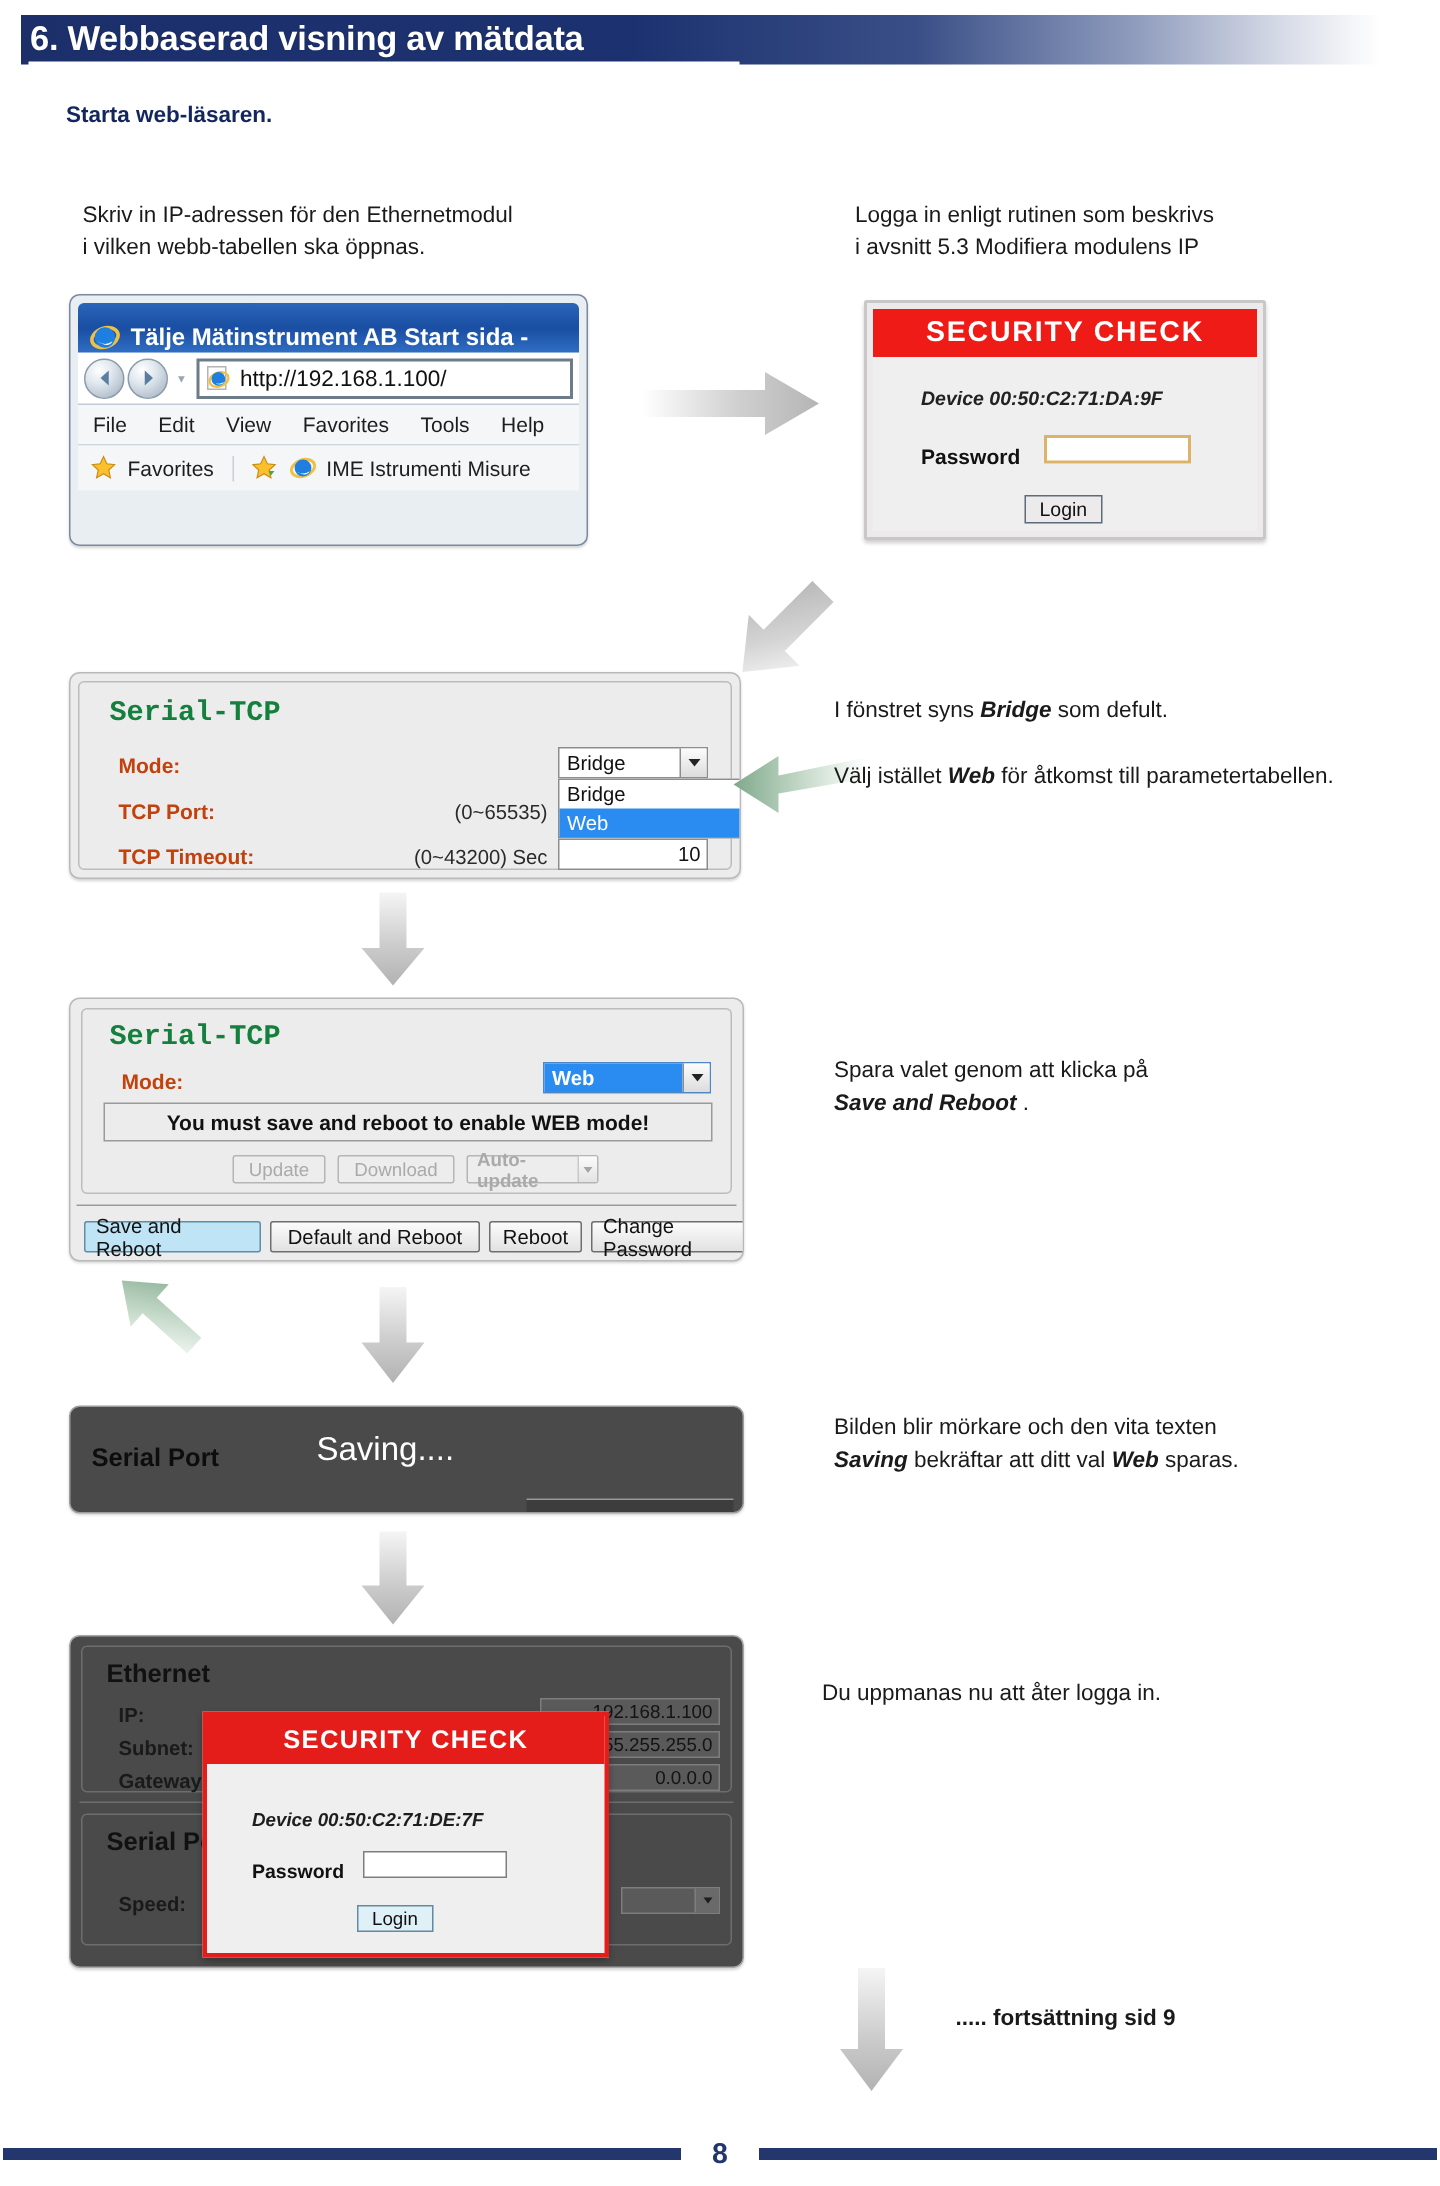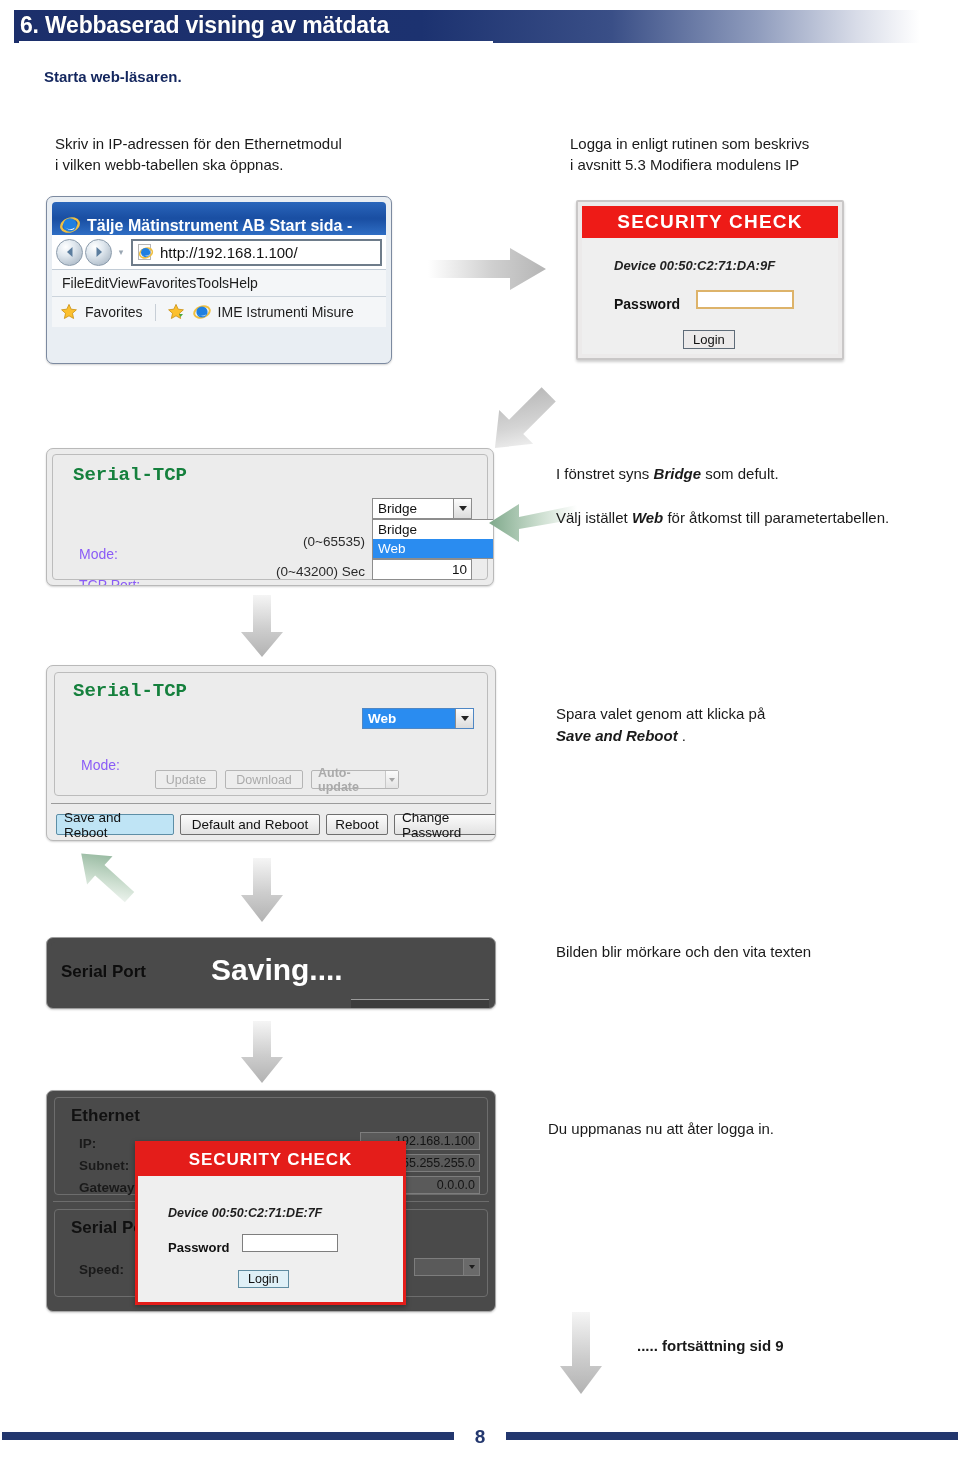--- a/index.html
+++ b/index.html
@@ -94,21 +94,21 @@
   }
   .addr-box {
     flex: 1 1 auto; height: 27px; margin-left: 3px;
     border: 2px solid #6e7c8a; background:#fff;
     display:flex; align-items:center; padding-left: 3px; overflow:hidden;
   }
   .addr-ico { width: 18px; height: 18px; flex:0 0 18px; margin-right: 6px;}
   .addr-text { font-size: 15px; color:#111; white-space: nowrap; font-family:"Liberation Sans", sans-serif;}
   .ie-menurow {
     height: 27px; background: #f4f6f8; border-bottom: 1px solid #ccd4dc;
-    display: flex; align-items: center; padding-left: 10px;
+    display: flex; align-items: center; gap: 21px; padding-left: 10px;
     font-size: 14px; color: #1d1d1d;
   }
   .ie-favrow {
     height: 30px; background: #f4f6f8;
     display: flex; align-items: center; gap: 7px; padding-left: 8px;
     font-size: 14px; color: #1d1d1d; white-space: nowrap; overflow: hidden;
   }
   .star { width:18px; height:18px; flex:0 0 18px;}
   .fav-sep { width:1px; height:17px; background:#c7ced6; margin:0 5px;}
 
@@ -153,21 +153,21 @@
   .inner-card {
     width: 100%; height: 100%;
     border: 1px solid #bcbcbc; border-radius: 4px;
     background: #ececec; position: relative;
   }
   .panel-title {
     position:absolute; left: 20px; top: 9px;
     font-size: 19px; font-weight: bold; color:#15803d;font-family:Liberation Mono, monospace;
   }
   .field-label {
-    position:absolute; font-size: 14px; font-weight: normal; color:#8b5cf6;margin-top:44px;
+    position:absolute; font-size: 14px; font-weight: bold; color:#c2410c;
   }
   .hint {
     position:absolute; font-size: 13.5px; color:#2a2a2a; text-align:right;
   }
   .txtbox {
     position:absolute; background:#fff; border: 1px solid #8d8d8d;
     font-size: 13.5px; color:#111; text-align:right;
     padding: 1px 4px; line-height: 17px;
   }
   .combo {
@@ -240,21 +240,21 @@
     background: #4a4a4a; border: 1px solid #9d9d9d; border-radius: 7px;
     padding: 4px;
   }
   .sv-inner { width:100%; height:100%; position:relative; border-radius:4px; background:#4a4a4a;}
   .sv-serialport {
     position:absolute; left: 10px; top: 20px;
     font-size: 17px; font-weight:bold; color:#0d0d0d;
   }
   .sv-saving {
     position:absolute; left: 160px; top: 11px;
-    font-size: 30px; font-weight:bold; color:#ffffff;
+    font-size: 22px; font-weight:normal; color:#ffffff;
   }
   .sv-strip {
     position:absolute; left: 300px; bottom: -4px; right: 2px; height: 9px;
     background:#3d3d3d; border-top:1px solid #9b9b9b;
   }
 
   
   #ethernet-panel {
     left: 46px; top: 1090px; width: 450px; height: 222px;
     background: #4a4a4a; border: 1px solid #a8a8a8; border-radius: 7px;
@@ -522,20 +522,21 @@
   <div class="sub-card">
     <div class="panel-title" style="left:18px; top:7px;">Serial-TCP</div>
     <div class="field-label" style="left:26px; top:40px;">Mode:</div>
     <div class="combo" style="left:307px; top:35px; width:112px; border-color:#4f87c4;">
       <span class="cval" style="background:#2a8cf0; color:#fff; height:100%; line-height:19px; font-weight:bold;">Web</span>
       <span class="cbtn">
           <i class="caret-dn"></i>
         </span>
     </div>
 
+    <div class="warn-box">You must save and reboot to enable WEB mode!</div>
 
     <div class="gbtn" style="left:100px; top:97px; width:62px;">Update</div>
     <div class="gbtn" style="left:170px; top:97px; width:78px;">Download</div>
     <div class="gbtn drop" style="left:256px; top:97px; width:88px;">
       <span>Auto-update</span>
       <span class="cbtn2">
           <i class="caret-dn-gray"></i>
         </span>
     </div>
   </div>
@@ -577,20 +578,23 @@
 <div class="shot" id="saving-panel">
   <div class="sv-inner">
     <div class="sv-serialport">Serial Port</div>
     <div class="sv-saving">Saving....</div>
     <div class="sv-strip"></div>
   </div>
 </div>
 
 <div class="note" style="left:556px; top:941px; width:400px;">
   <div>Bilden blir mörkare och den vita texten</div>
+  <div>
+    <b>Saving</b><span> bekräftar att ditt val </span><b>Web</b><span> sparas.</span>
+  </div>
 </div>
 
 <div class="arrow" style="left:235px; top:1019px;">
   <svg width="54" height="68" viewBox="0 0 54 68">
     <path d="M18 2 L36 2 L36 38 L48 38 L27 64 L6 38 L18 38 Z" fill="url(#gv1)"></path>
   </svg>
 </div>
 
 <div class="shot" id="ethernet-panel">
   <div class="eth-card">

